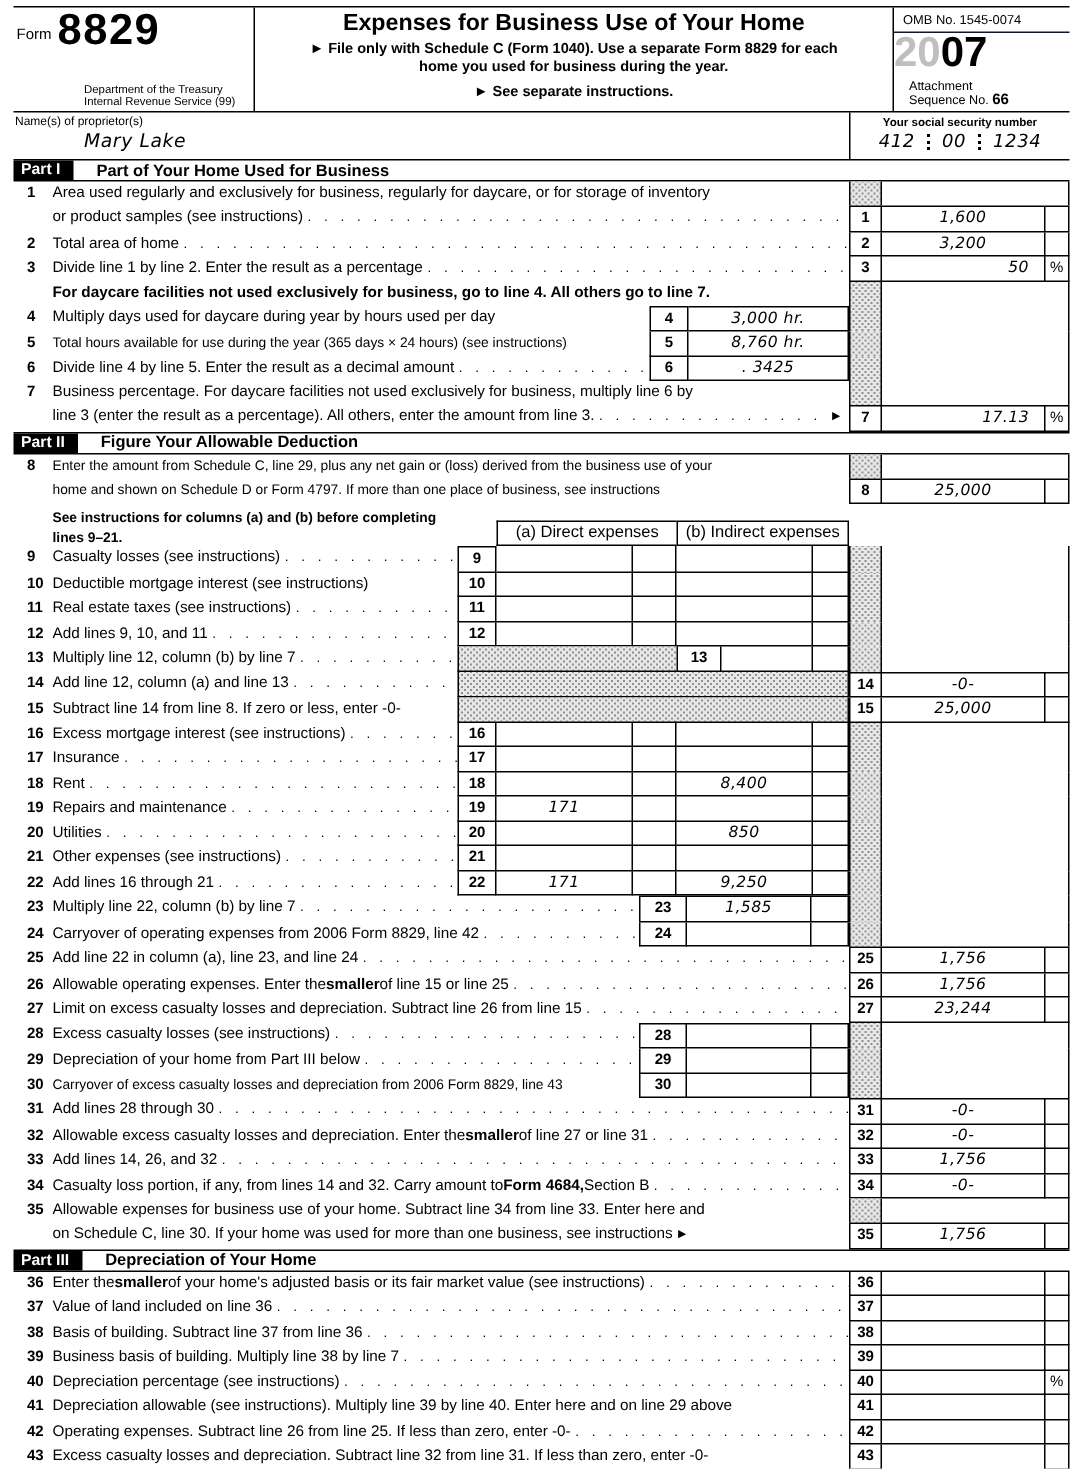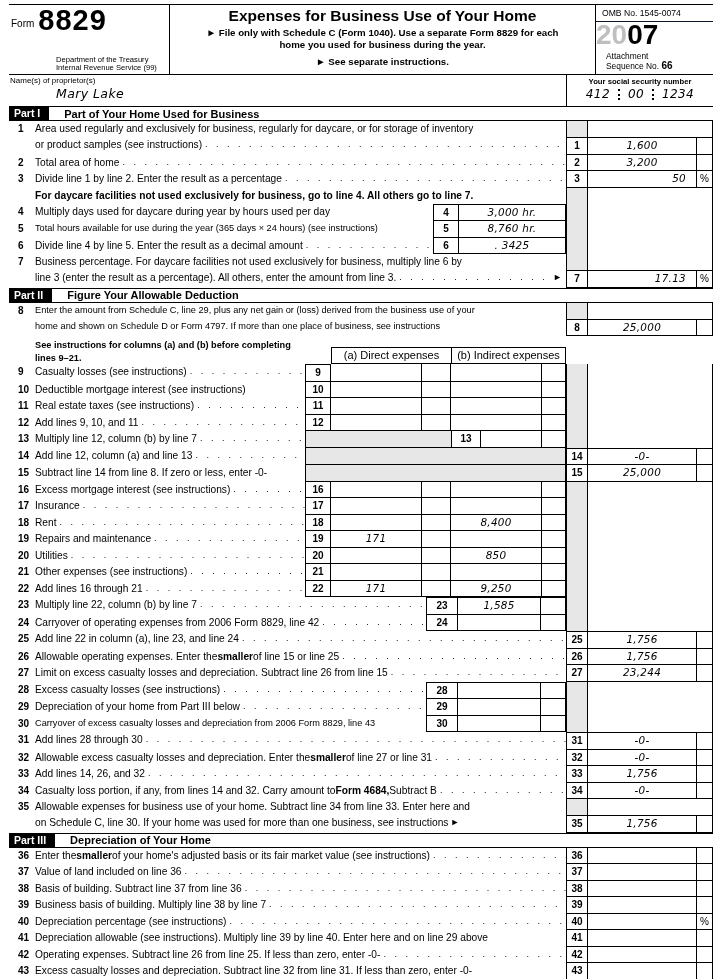--- a/index.html
+++ b/index.html
@@ -684,21 +684,21 @@
         <div class="c bb w-ramt">
           <span class="val">1,756</span>
         </div>
         <div class="c bl br bb w-rcent"></div>
       </div>
       <div class="frow">
         <div class="lno">34</div>
         <div class="lbl">
           <span>Casualty loss portion, if any, from lines 14 and 32. Carry amount to </span>
           <span class="b">Form 4684,</span>
-          <span> Subtract B</span>
+          <span> Section B</span>
           <span class="dots">. . . . . . . . . . . . . . . . . . . . . . . . . . . . . . . . . . . . . . . . . . . . . . . . . . . . . . . . . . . . . . . . . . . . . . . . . . . . . . . . . . . . . . . . . . </span>
         </div>
         <div class="c num bl br bb w-rnum">34</div>
         <div class="c bb w-ramt">
           <span class="val">-0-</span>
         </div>
         <div class="c bl br bb w-rcent"></div>
       </div>
       <div class="frow">
         <div class="lno">35</div>

